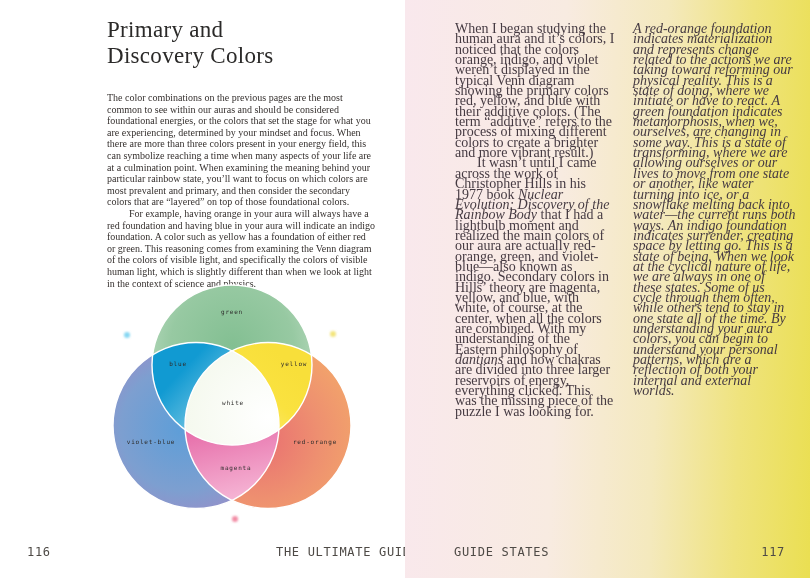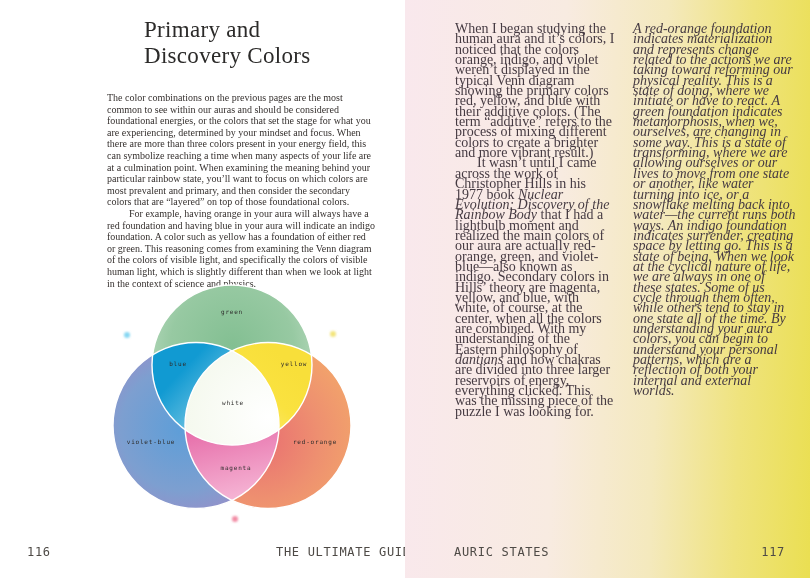--- a/index.html
+++ b/index.html
@@ -3,21 +3,21 @@
 <meta charset="utf-8">
 <style>
   * { margin:0; padding:0; box-sizing:border-box; }
   html,body { width:810px; height:578px; }
   body { font-family:"Liberation Serif", serif; background:#ffffff; overflow:hidden; }
   .spread { position:relative; width:810px; height:578px; display:flex; }
   .page { position:relative; width:405px; height:578px; flex:0 0 405px; }
   .page-left { background:#ffffff; }
 
   .title { position:absolute; left:107px; top:17px; font-size:23px; line-height:26px;
-           color:#2b2a29; letter-spacing:0.3px; font-weight:400;margin-left:37px; }
+           color:#2b2a29; letter-spacing:0.3px; font-weight:400; }
   .body-left { position:absolute; left:107px; top:92px; width:269px;
                font-size:10px; line-height:11.6px; color:#35302e; text-align:left; }
   .body-left p, .col p { margin:0; }
   p.indent { text-indent:22px; }
 
   .venn { position:absolute; left:100px; top:276px; }
   .venn text { font-family:"DejaVu Sans Mono", monospace; font-size:6px;
                letter-spacing:0.8px; fill:#2e2d2c; text-anchor:middle; }
 
   .col { position:absolute; top:24px; font-size:14px; line-height:10.35px; color:#453a42; }
@@ -131,17 +131,17 @@
 
     <div class="col col1">
       <p>When I began studying the human aura and it’s colors, I noticed that the colors orange, indigo, and violet weren’t displayed in the typical Venn diagram showing the primary colors red, yellow, and blue with their additive colors. (The term “additive” refers to the process of mixing different colors to create a brighter and more vibrant result.)</p>
       <p class="indent"><span>It wasn’t until I came across the work of Christopher Hills in his 1977 book </span><span class="it">Nuclear Evolution: Discovery of the Rainbow Body</span><span> that I had a lightbulb moment and realized the main colors of our aura are actually red-orange, green, and violet-blue—also known as indigo. Secondary colors in Hills’ theory are magenta, yellow, and blue, with white, of course, at the center, when all the colors are combined. With my understanding of the Eastern philosophy of </span><span class="it">dantians</span><span> and how chakras are divided into three larger reservoirs of energy, everything clicked. This was the missing piece of the puzzle I was looking for.</span></p>
     </div>
 
     <div class="col col2">
       <p>A red-orange foundation indicates materialization and represents change related to the actions we are taking toward reforming our physical reality. This is a state of doing, where we initiate or have to react. A green foundation indicates metamorphosis, when we, ourselves, are changing in some way. This is a state of transforming, where we are allowing ourselves or our lives to move from one state or another, like water turning into ice, or a snowflake melting back into water—the current runs both ways. An indigo foundation indicates surrender, creating space by letting go. This is a state of being. When we look at the cyclical nature of life, we are always in one of these states. Some of us cycle through them often, while others tend to stay in one state all of the time. By understanding your aura colors, you can begin to understand your personal patterns, which are a reflection of both your internal and external worlds.</p>
     </div>
 
-    <span class="footer-text section-title">AURIC STATES</span>
+    <span class="footer-text section-title">GUIDE STATES</span>
     <span class="footer-text pn-right">117</span>
   </div>
 
 </div>
 
 </body></html>

